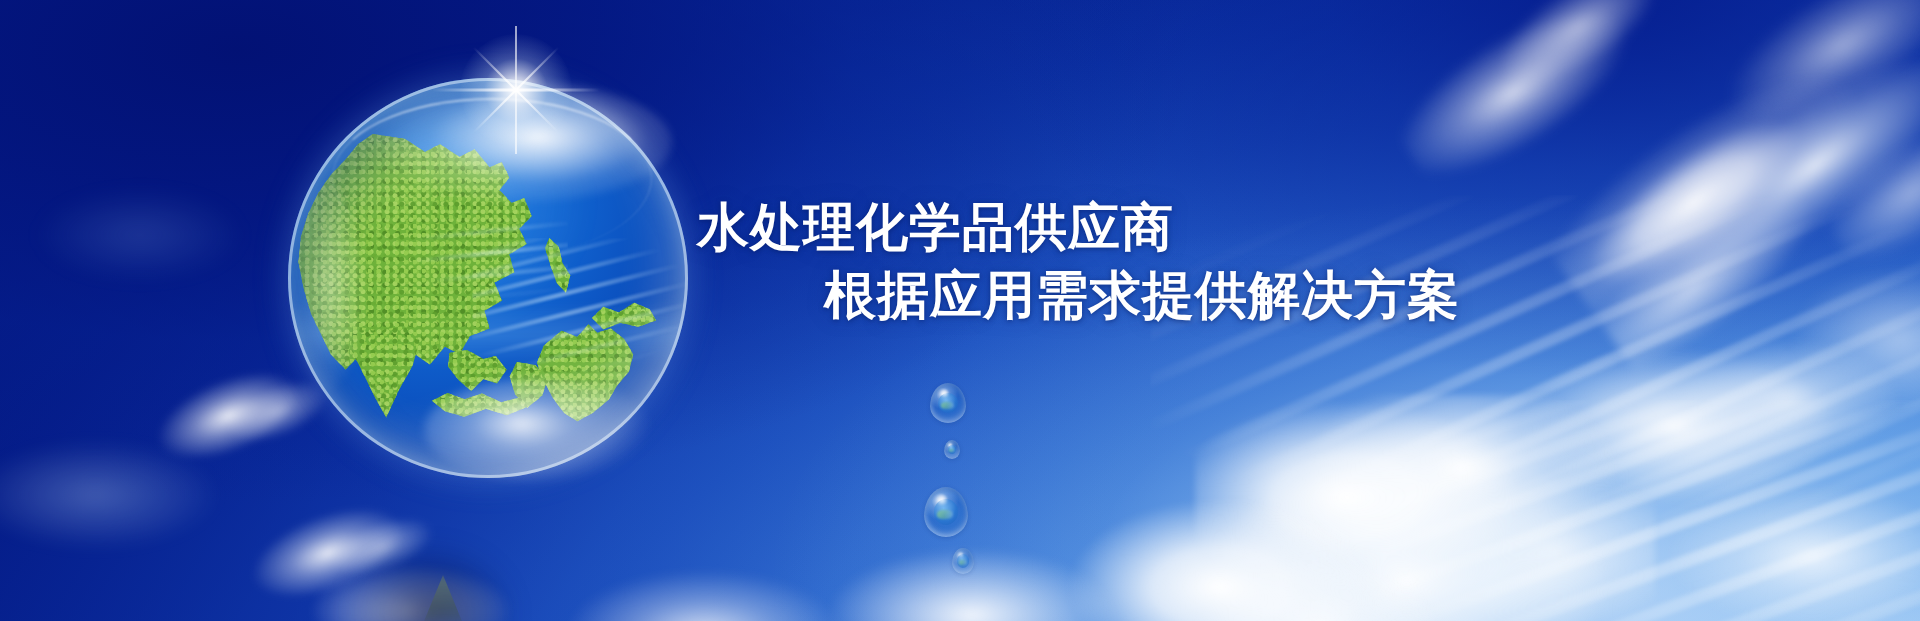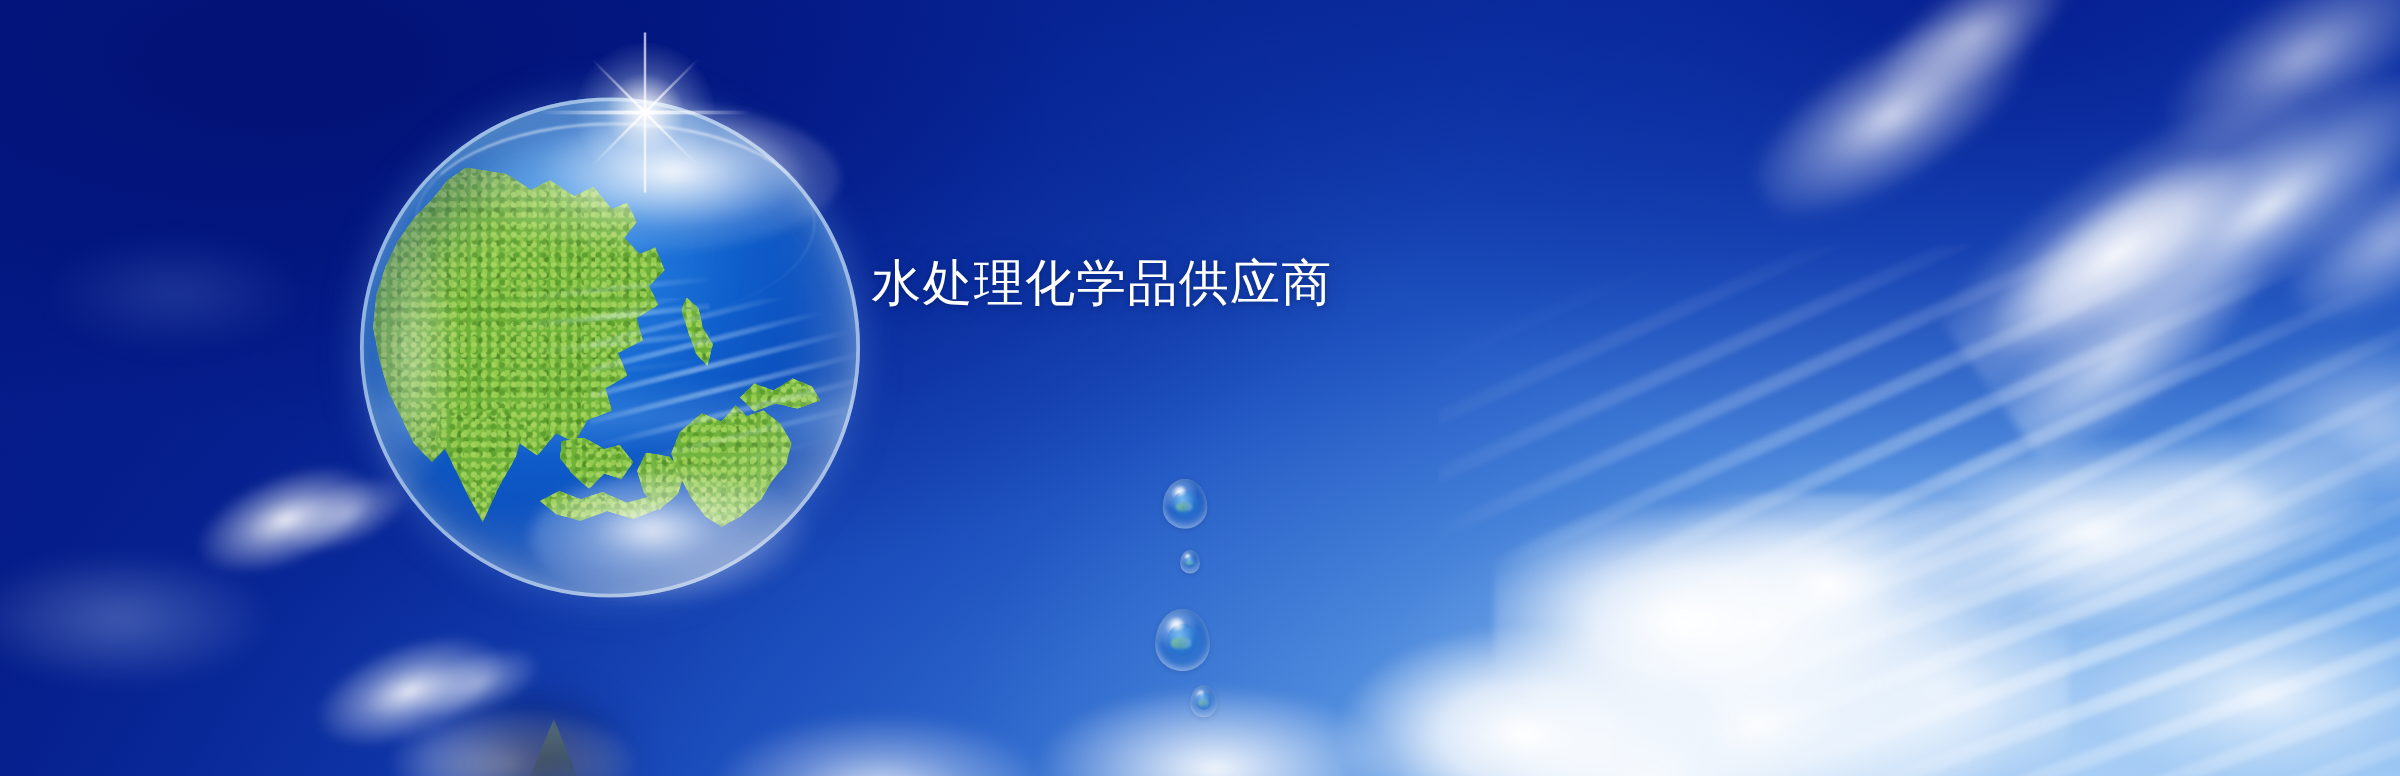--- a/index.html
+++ b/index.html
@@ -450,23 +450,23 @@
     position:absolute;
     left:697px; top:193px;
     width:700px;
     color:#ffffff;
     text-shadow:0 1px 5px rgba(3,22,90,.55), 0 0 18px rgba(10,50,140,.35);
     letter-spacing:1px;
     -webkit-font-smoothing:antialiased;
   }
   #headline .line{
     display:block;
-    font-size:40px;
+    font-size:52px;
     line-height:68px;
-    font-weight:400;
+    font-weight:700;
     white-space:nowrap;
   }
   #headline .line-2{ padding-left:127px; }
 
 </style>
 </head>
 <body>
 
 <div id="banner">
 
@@ -546,15 +546,16 @@
     <div class="drop-core"></div>
     <div class="drop-spec"></div>
   </div>
   <div class="drop" id="drop4">
     <div class="drop-core"></div>
     <div class="drop-spec"></div>
   </div>
 
   <div id="headline">
     <span class="line line-1">水处理化学品供应商</span>
+    <span class="line line-2">根据应用需求提供解决方案</span>
   </div>
 
 </div>
 
 </body></html>

